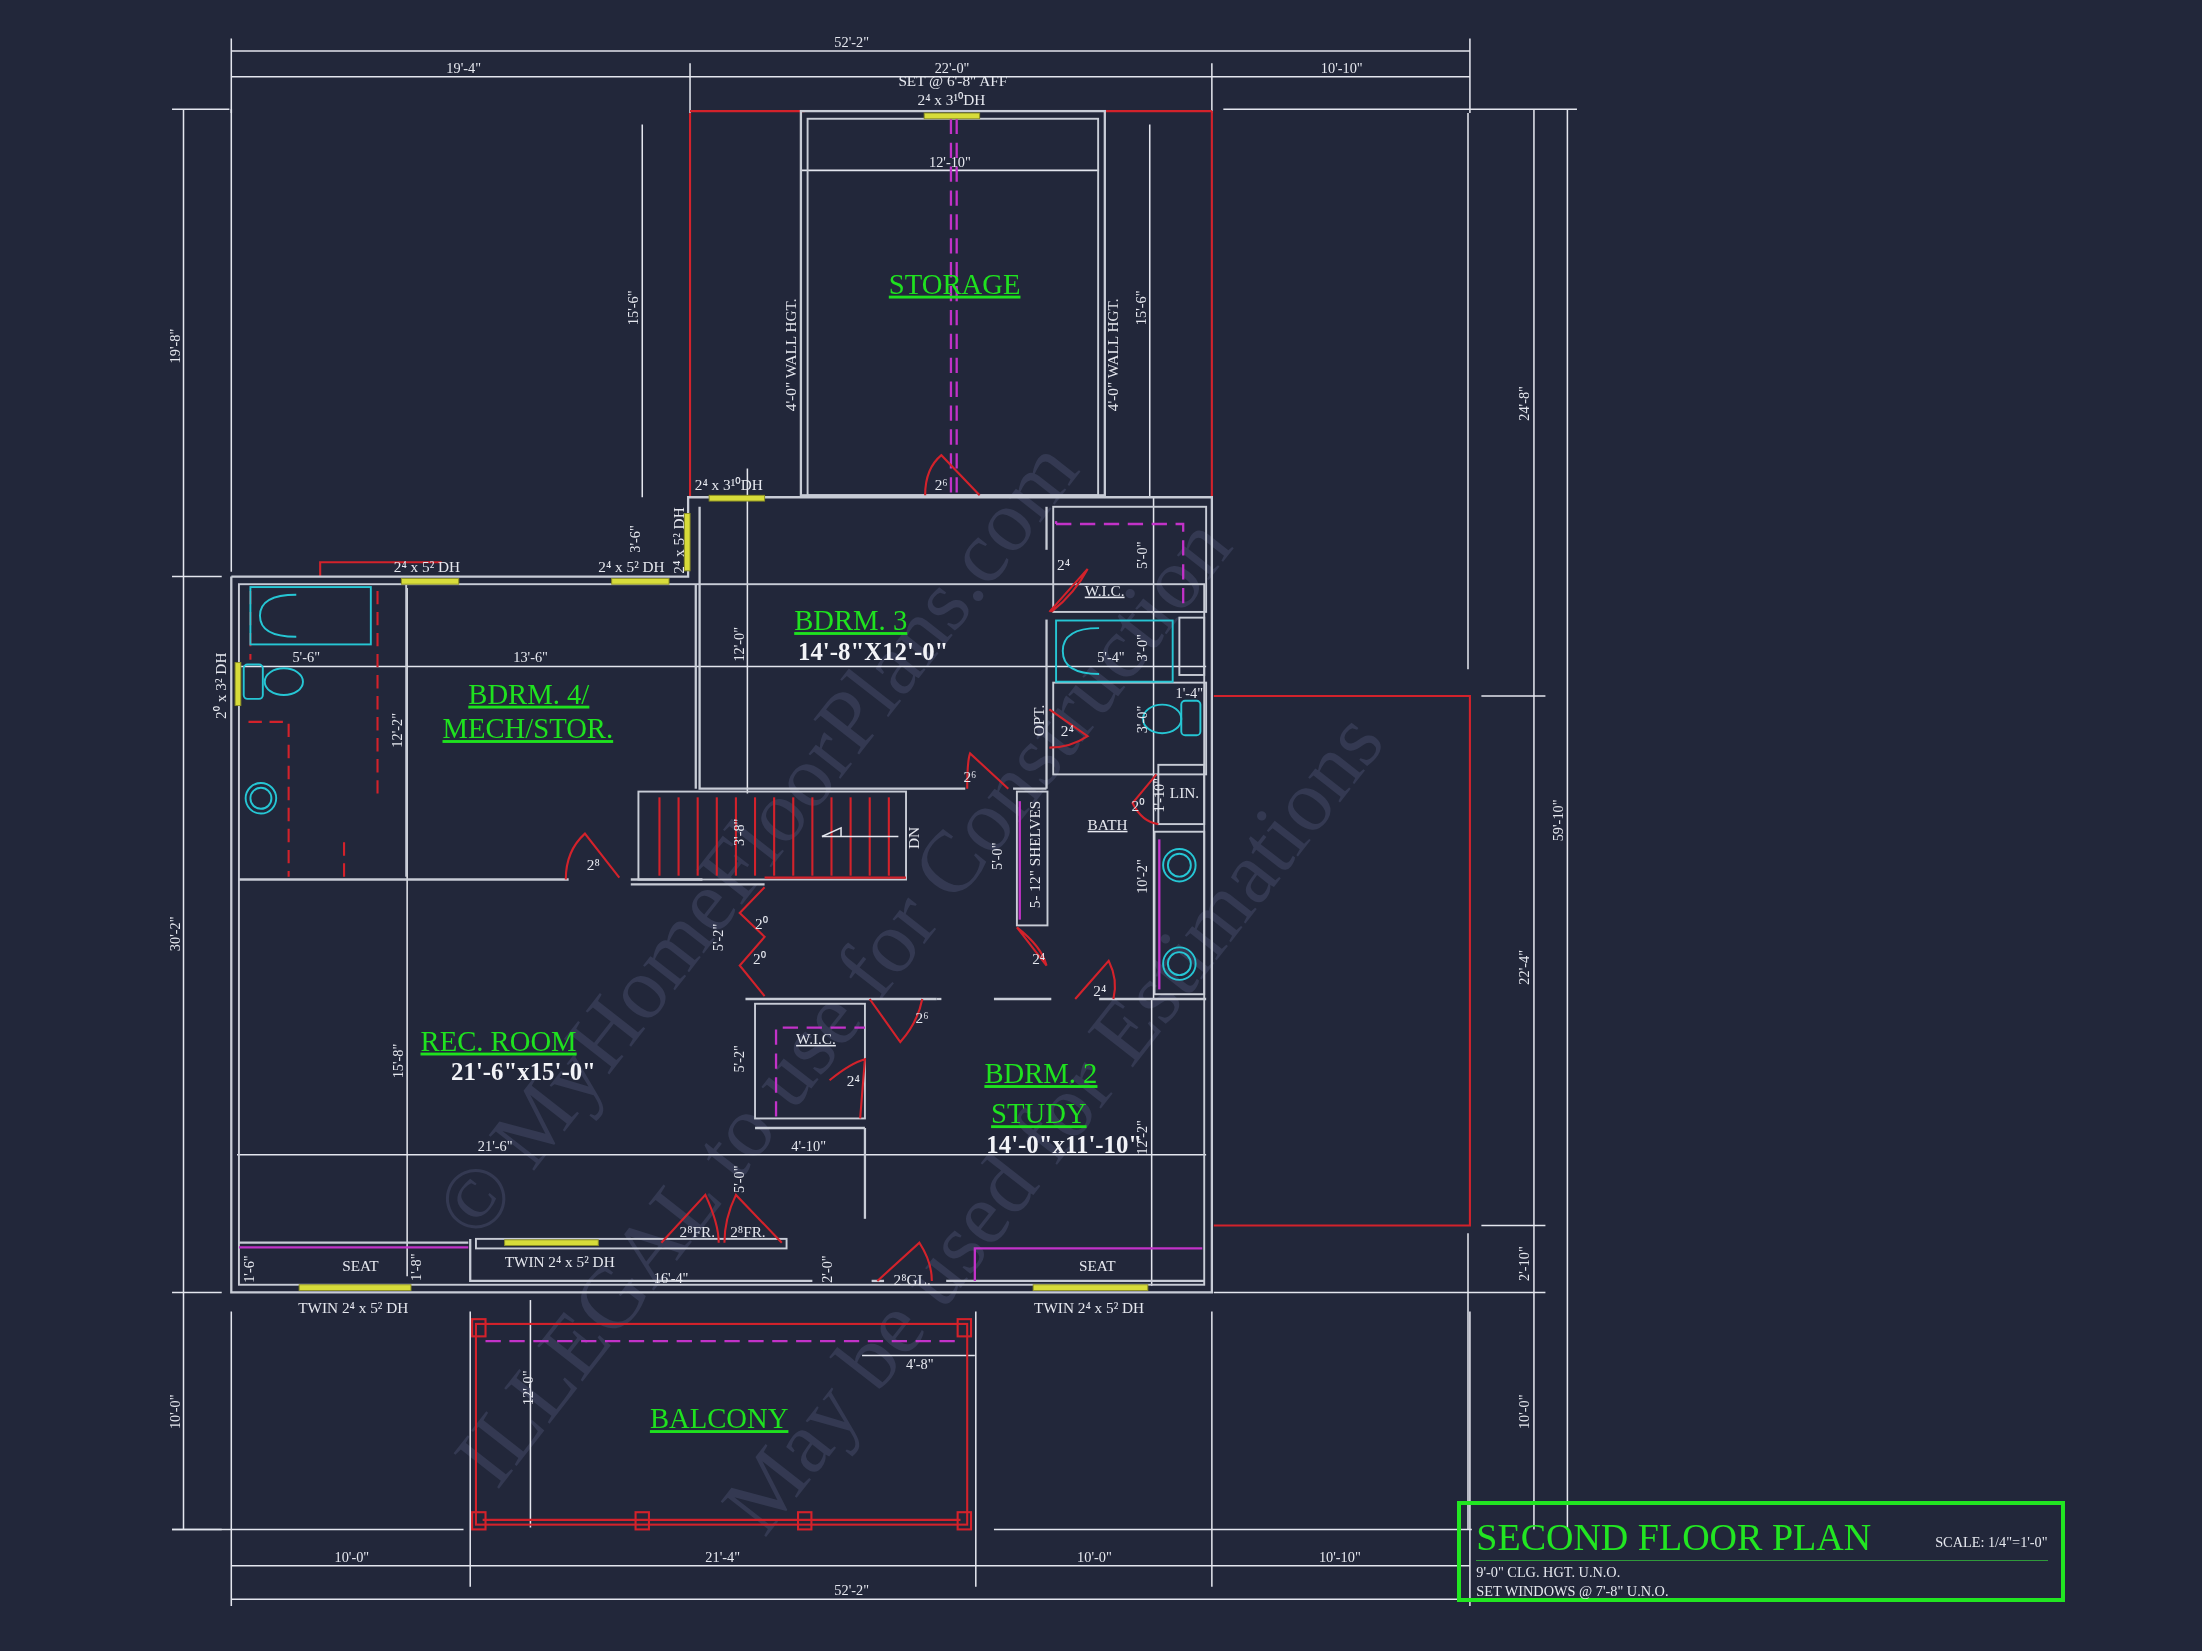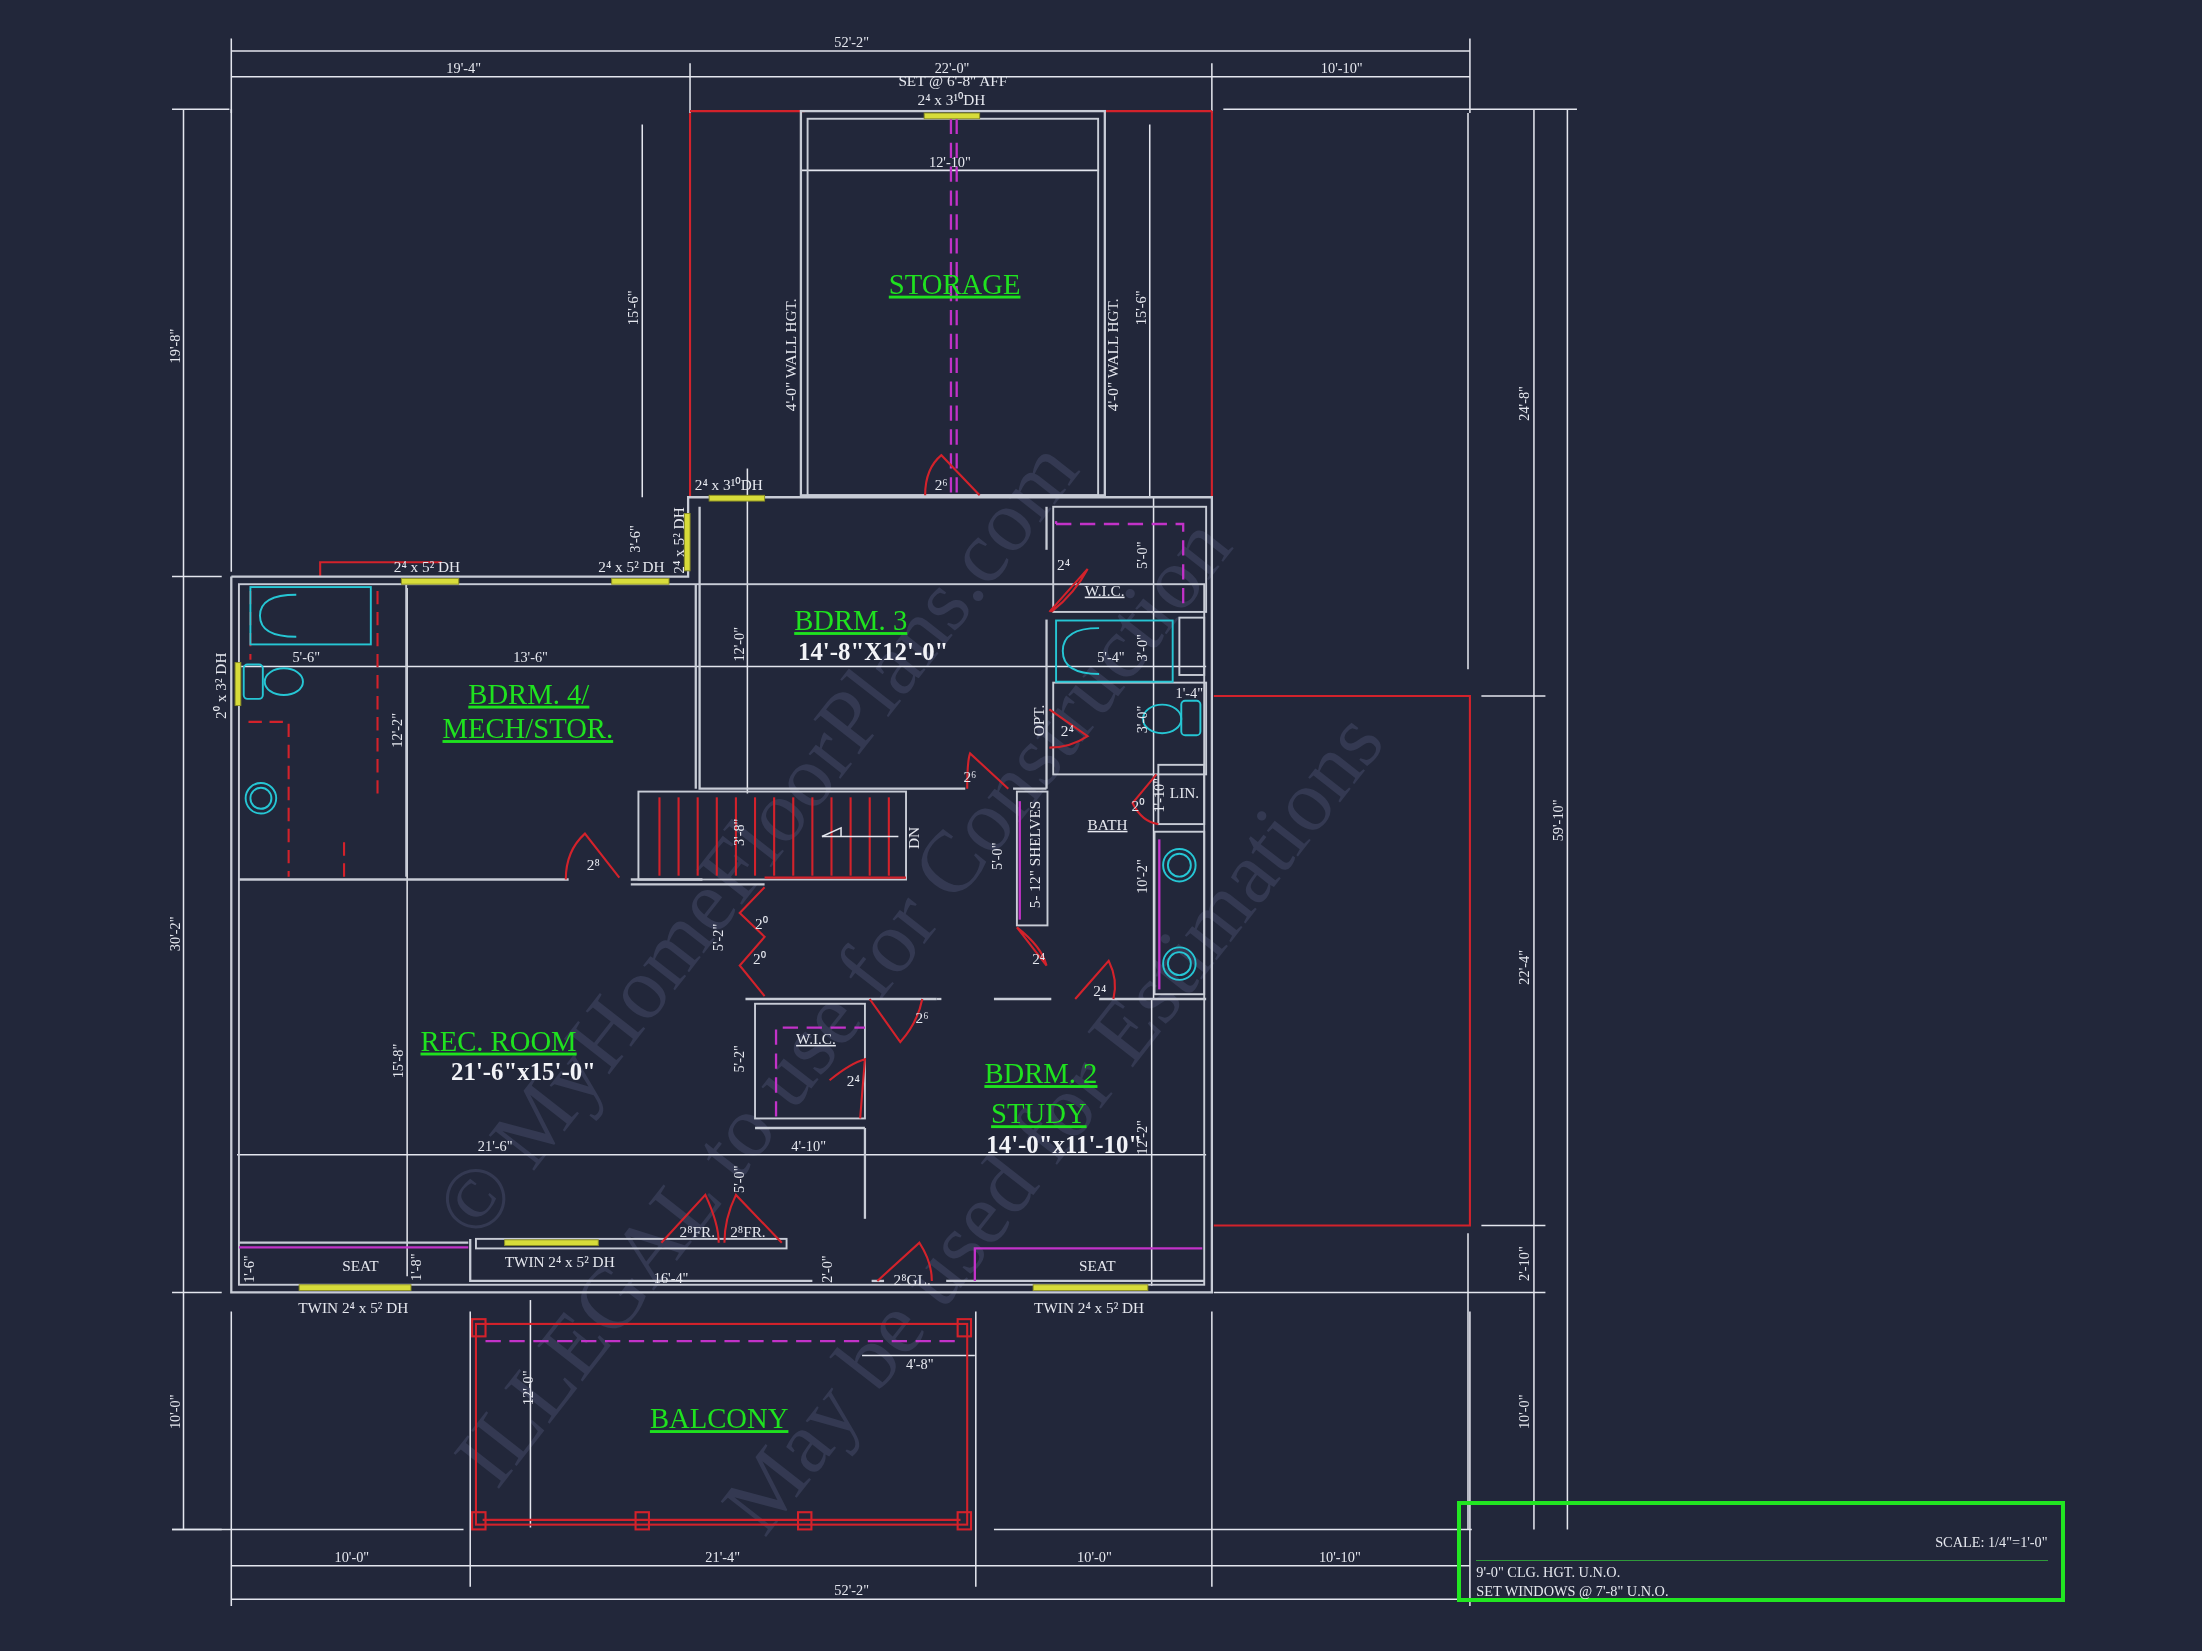--- a/index.html
+++ b/index.html
@@ -335,18 +335,19 @@
     <text class="dimt" x="948" y="1432">4'-8"</text>
     <text class="dimt" x="350" y="1634">10'-0"</text>
     <text class="dimt" x="738" y="1634">21'-4"</text>
     <text class="dimt" x="1127" y="1634">10'-0"</text>
     <text class="dimt" x="1380" y="1634">10'-10"</text>
     <text class="dimt" x="873" y="1669">52'-2"</text>
   </g>
 </svg>
 
 <div id="titlebox">
+  <div class="t">SECOND FLOOR PLAN</div>
   <div class="s">SCALE: 1/4"=1'-0"</div>
   <div class="rule"></div>
   <div class="n1">9'-0" CLG. HGT. U.N.O.</div>
   <div class="n2">SET WINDOWS @ 7'-8" U.N.O.</div>
 </div>
 
 
 </body></html>

